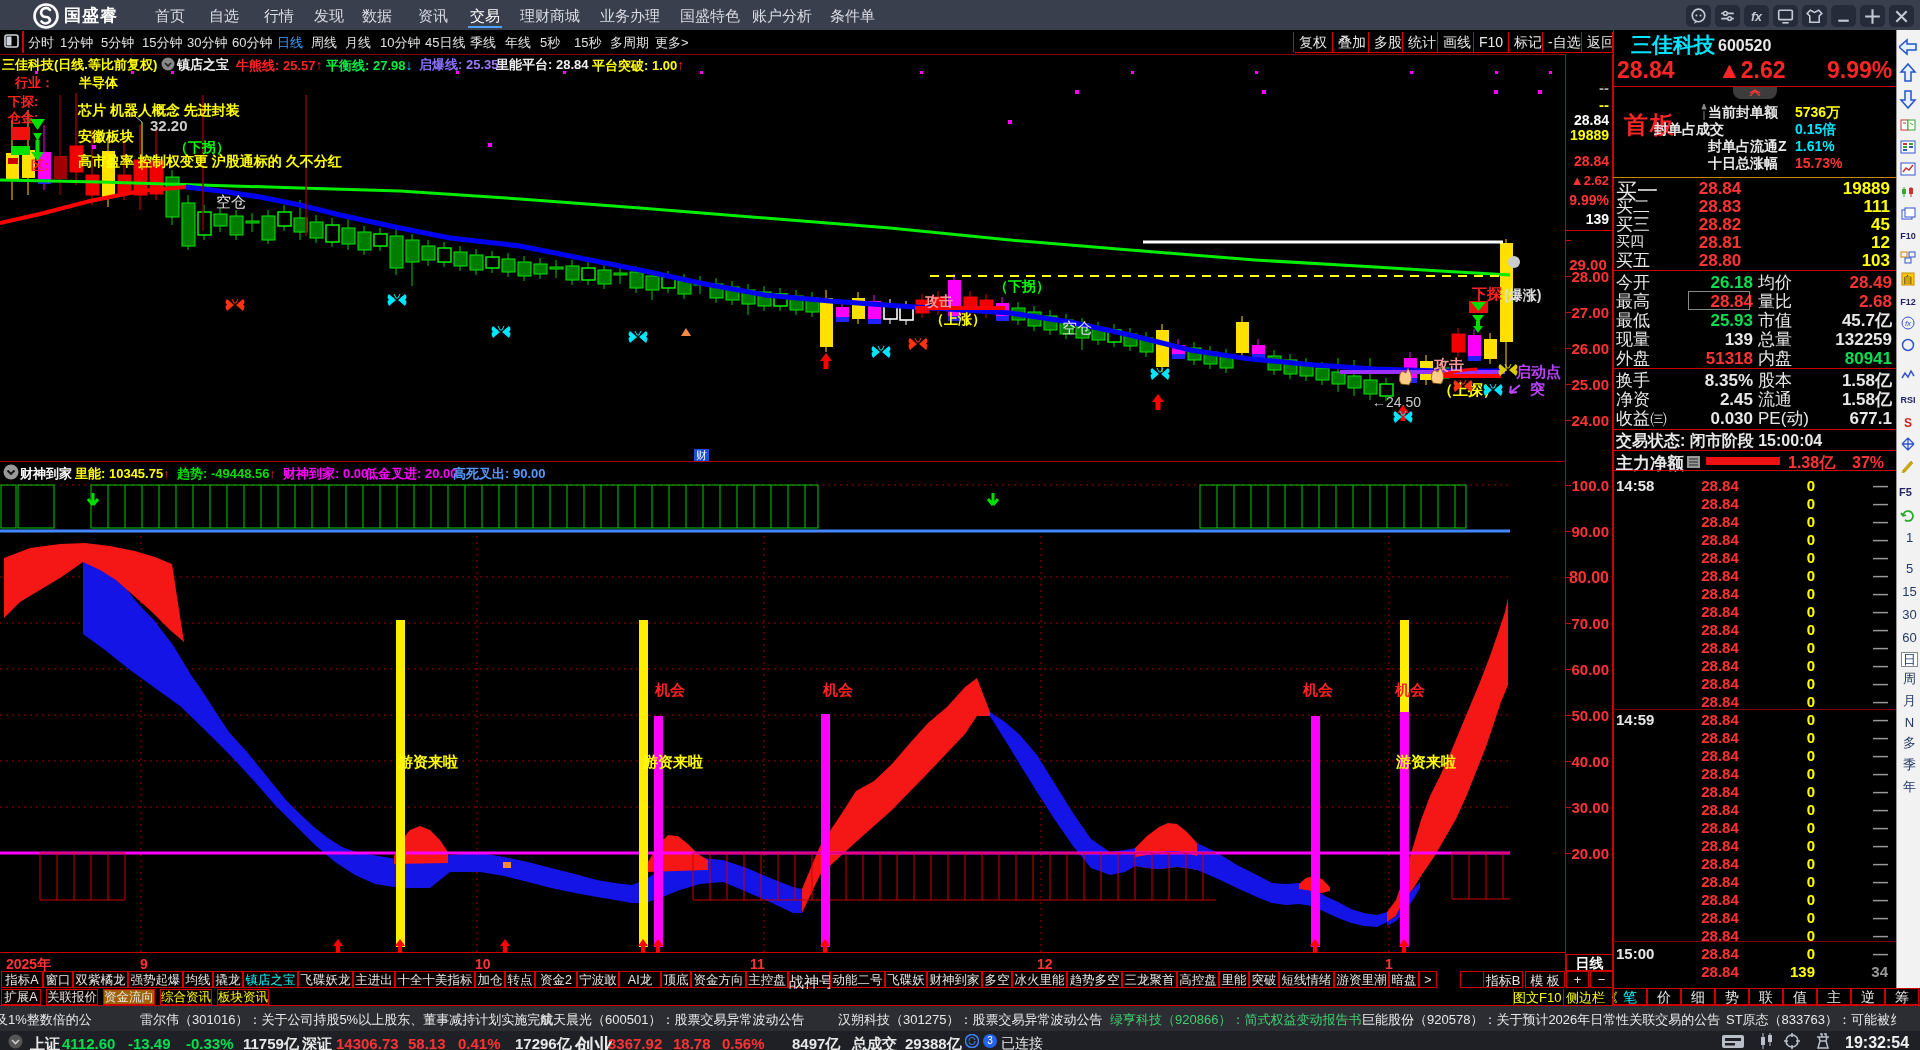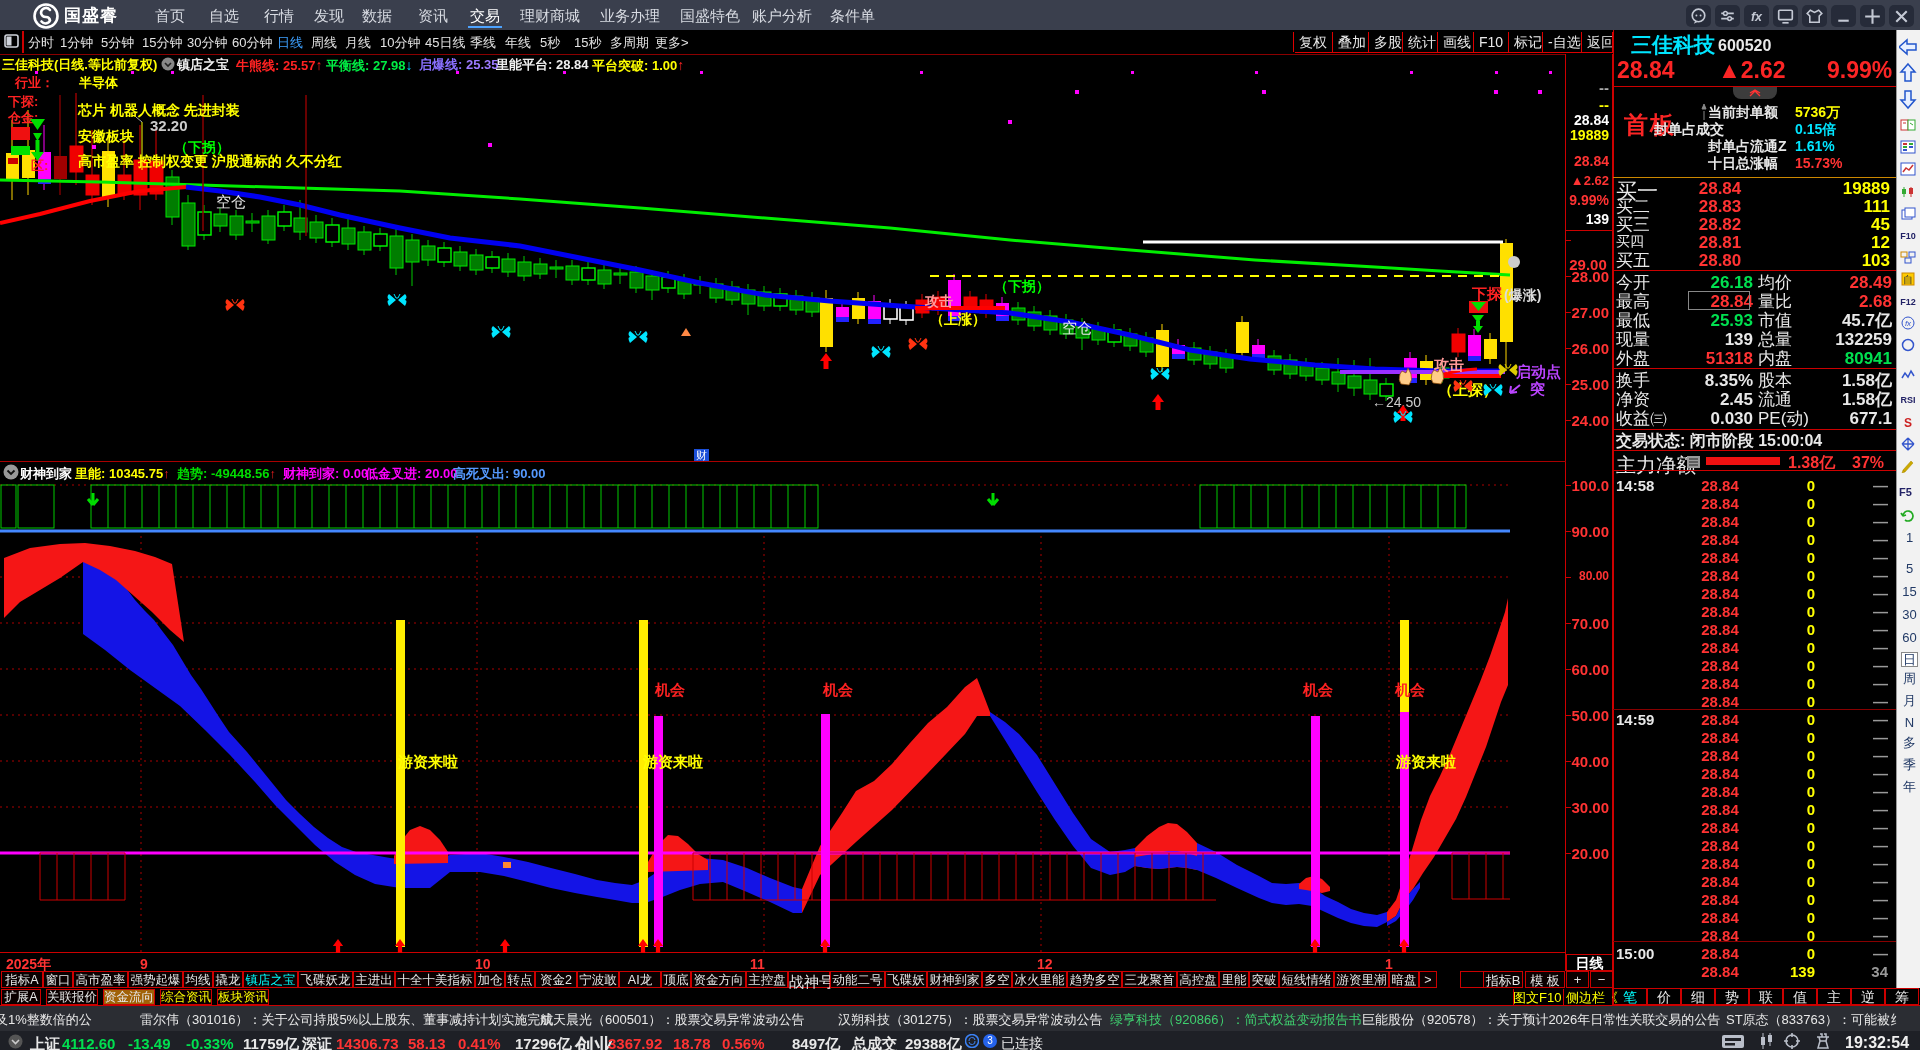--- a/index.html
+++ b/index.html
@@ -500,21 +500,21 @@
 <div style="position:absolute;left:1567px;top:341px;width:42px;text-align:right;color:#ff3333;font-size:15px;font-weight:bold;">26.00</div>
 <div style="position:absolute;left:1566px;top:348px;width:5px;height:1px;background:#c00;"></div>
 <div style="position:absolute;left:1567px;top:377px;width:42px;text-align:right;color:#ff3333;font-size:15px;font-weight:bold;">25.00</div>
 <div style="position:absolute;left:1566px;top:384px;width:5px;height:1px;background:#c00;"></div>
 <div style="position:absolute;left:1567px;top:413px;width:42px;text-align:right;color:#ff3333;font-size:15px;font-weight:bold;">24.00</div>
 <div style="position:absolute;left:1566px;top:420px;width:5px;height:1px;background:#c00;"></div>
 <div style="position:absolute;left:1567px;top:478px;width:42px;text-align:right;color:#ff3333;font-size:15px;font-weight:bold;">100.0</div>
 <div style="position:absolute;left:1566px;top:485px;width:5px;height:1px;background:#c00;"></div>
 <div style="position:absolute;left:1567px;top:524px;width:42px;text-align:right;color:#ff3333;font-size:15px;font-weight:bold;">90.00</div>
 <div style="position:absolute;left:1566px;top:531px;width:5px;height:1px;background:#c00;"></div>
-<div style="position:absolute;left:1567px;top:570px;width:42px;text-align:right;color:#ff3333;font-size:12px;font-weight:bold;">80.00</div>
+<div style="position:absolute;left:1567px;top:570px;width:42px;text-align:right;color:#ff3333;font-size:16px;font-weight:bold;">80.00</div>
 <div style="position:absolute;left:1566px;top:577px;width:5px;height:1px;background:#c00;"></div>
 <div style="position:absolute;left:1567px;top:616px;width:42px;text-align:right;color:#ff3333;font-size:15px;font-weight:bold;">70.00</div>
 <div style="position:absolute;left:1566px;top:623px;width:5px;height:1px;background:#c00;"></div>
 <div style="position:absolute;left:1567px;top:662px;width:42px;text-align:right;color:#ff3333;font-size:15px;font-weight:bold;">60.00</div>
 <div style="position:absolute;left:1566px;top:669px;width:5px;height:1px;background:#c00;"></div>
 <div style="position:absolute;left:1567px;top:708px;width:42px;text-align:right;color:#ff3333;font-size:15px;font-weight:bold;">50.00</div>
 <div style="position:absolute;left:1566px;top:715px;width:5px;height:1px;background:#c00;"></div>
 <div style="position:absolute;left:1567px;top:754px;width:42px;text-align:right;color:#ff3333;font-size:15px;font-weight:bold;">40.00</div>
 <div style="position:absolute;left:1566px;top:761px;width:5px;height:1px;background:#c00;"></div>
 <div style="position:absolute;left:1567px;top:800px;width:42px;text-align:right;color:#ff3333;font-size:15px;font-weight:bold;">30.00</div>
@@ -713,21 +713,21 @@
 <div style="position:absolute;left:365px;top:467px;color:#ff00ff;font-size:13px;font-weight:bold">低金叉进: 20.00</div>
 <div style="position:absolute;left:453px;top:467px;color:#5599ff;font-size:13px;font-weight:bold">高死叉出: 90.00</div>
 <div style="position:absolute;left:6px;top:957px;color:#ff3333;font-size:14px;font-weight:bold">2025年</div>
 <div style="position:absolute;left:140px;top:957px;color:#ff3333;font-size:14px;font-weight:bold">9</div>
 <div style="position:absolute;left:475px;top:957px;color:#ff3333;font-size:14px;font-weight:bold">10</div>
 <div style="position:absolute;left:750px;top:957px;color:#ff3333;font-size:14px;font-weight:bold">11</div>
 <div style="position:absolute;left:1037px;top:957px;color:#ff3333;font-size:14px;font-weight:bold">12</div>
 <div style="position:absolute;left:1385px;top:957px;color:#ff3333;font-size:14px;font-weight:bold">1</div>
 <div style="position:absolute;left:1px;top:971px;width:42px;height:17px;border:1px solid #c00;color:#e6e6e6;font-size:12.5px;text-align:center;padding-top:2px;background:#0a0000">指标A</div>
 <div style="position:absolute;left:43px;top:971px;width:30px;height:17px;border:1px solid #c00;color:#e6e6e6;font-size:12.5px;text-align:center;padding-top:2px;background:#0a0000">窗口</div>
-<div style="position:absolute;left:73px;top:971px;width:55px;height:17px;border:1px solid #c00;color:#e6e6e6;font-size:12.5px;text-align:center;padding-top:2px;background:#0a0000">高市盈率</div>
+<div style="position:absolute;left:73px;top:971px;width:55px;height:17px;border:1px solid #c00;color:#e6e6e6;font-size:12.5px;text-align:center;padding-top:2px;background:#0a0000">双紫橘龙</div>
 <div style="position:absolute;left:128px;top:971px;width:55px;height:17px;border:1px solid #c00;color:#e6e6e6;font-size:12.5px;text-align:center;padding-top:2px;background:#0a0000">强势起爆</div>
 <div style="position:absolute;left:183px;top:971px;width:30px;height:17px;border:1px solid #c00;color:#e6e6e6;font-size:12.5px;text-align:center;padding-top:2px;background:#0a0000">均线</div>
 <div style="position:absolute;left:213px;top:971px;width:30px;height:17px;border:1px solid #c00;color:#e6e6e6;font-size:12.5px;text-align:center;padding-top:2px;background:#0a0000">撬龙</div>
 <div style="position:absolute;left:243px;top:971px;width:55px;height:17px;border:1px solid #c00;color:#00ffff;font-size:12.5px;text-align:center;padding-top:2px;background:#0a0000">镇店之宝</div>
 <div style="position:absolute;left:298px;top:971px;width:55px;height:17px;border:1px solid #c00;color:#e6e6e6;font-size:12.5px;text-align:center;padding-top:2px;background:#0a0000">飞碟妖龙</div>
 <div style="position:absolute;left:353px;top:971px;width:42px;height:17px;border:1px solid #c00;color:#e6e6e6;font-size:12.5px;text-align:center;padding-top:2px;background:#0a0000">主进出</div>
 <div style="position:absolute;left:395px;top:971px;width:80px;height:17px;border:1px solid #c00;color:#e6e6e6;font-size:12.5px;text-align:center;padding-top:2px;background:#0a0000">十全十美指标</div>
 <div style="position:absolute;left:475px;top:971px;width:30px;height:17px;border:1px solid #c00;color:#e6e6e6;font-size:12.5px;text-align:center;padding-top:2px;background:#0a0000">加仓</div>
 <div style="position:absolute;left:505px;top:971px;width:30px;height:17px;border:1px solid #c00;color:#e6e6e6;font-size:12.5px;text-align:center;padding-top:2px;background:#0a0000">转点</div>
 <div style="position:absolute;left:535px;top:971px;width:42px;height:17px;border:1px solid #c00;color:#e6e6e6;font-size:12.5px;text-align:center;padding-top:2px;background:#0a0000">资金2</div>
@@ -900,21 +900,21 @@
 <div style="position:absolute;left:1660px;top:391px;width:93px;text-align:right;color:#e8e8e8;font-size:17px;font-weight:bold">2.45</div>
 <div style="position:absolute;left:1758px;top:391px;color:#e8e8e8;font-size:17px">流通</div>
 <div style="position:absolute;left:1798px;top:391px;width:94px;text-align:right;color:#e8e8e8;font-size:17px;font-weight:bold">1.58亿</div>
 <div style="position:absolute;left:1616px;top:410px;color:#e8e8e8;font-size:17px">收益㈢</div>
 <div style="position:absolute;left:1660px;top:410px;width:93px;text-align:right;color:#e8e8e8;font-size:17px;font-weight:bold">0.030</div>
 <div style="position:absolute;left:1758px;top:410px;color:#e8e8e8;font-size:17px">PE(动)</div>
 <div style="position:absolute;left:1798px;top:410px;width:94px;text-align:right;color:#e8e8e8;font-size:17px;font-weight:bold">677.1</div>
 <div style="position:absolute;left:1613px;top:429px;width:283px;height:1px;background:#c00;"></div>
 <div style="position:absolute;left:1616px;top:433px;color:#e8e8e8;font-size:16px;font-weight:bold">交易状态: 闭市阶段 15:00:04</div>
 <div style="position:absolute;left:1613px;top:450px;width:283px;height:1px;background:#c00;"></div>
-<div style="position:absolute;left:1616px;top:455px;color:#e8e8e8;font-size:20px;font-weight:normal">主力净额</div>
+<div style="position:absolute;left:1616px;top:455px;color:#e8e8e8;font-size:17px;font-weight:bold">主力净额</div>
 <svg style="position:absolute;left:1687px;top:456px" width="13" height="12">
     <rect x="0" y="0" width="13" height="12" fill="#999"></rect>
     <path d="M2 3 h9 M2 6 h9 M2 9 h9" stroke="#222"></path>
   </svg>
 <div style="position:absolute;left:1706px;top:457px;width:74px;height:8px;background:#ee1111;"></div>
 <div style="position:absolute;left:1788px;top:455px;color:#ff3333;font-size:16px;font-weight:bold">1.38亿</div>
 <div style="position:absolute;left:1852px;top:455px;color:#ff3333;font-size:16px;font-weight:bold">37%</div>
 <div style="position:absolute;left:1613px;top:470px;width:283px;height:1px;background:#c00;"></div>
 <div style="position:absolute;left:1616px;top:478px;color:#e8e8e8;font-size:15px;font-weight:bold">14:58</div>
 <div style="position:absolute;left:1690px;top:478px;width:60px;text-align:center;color:#ff3333;font-size:15px;font-weight:bold">28.84</div>

